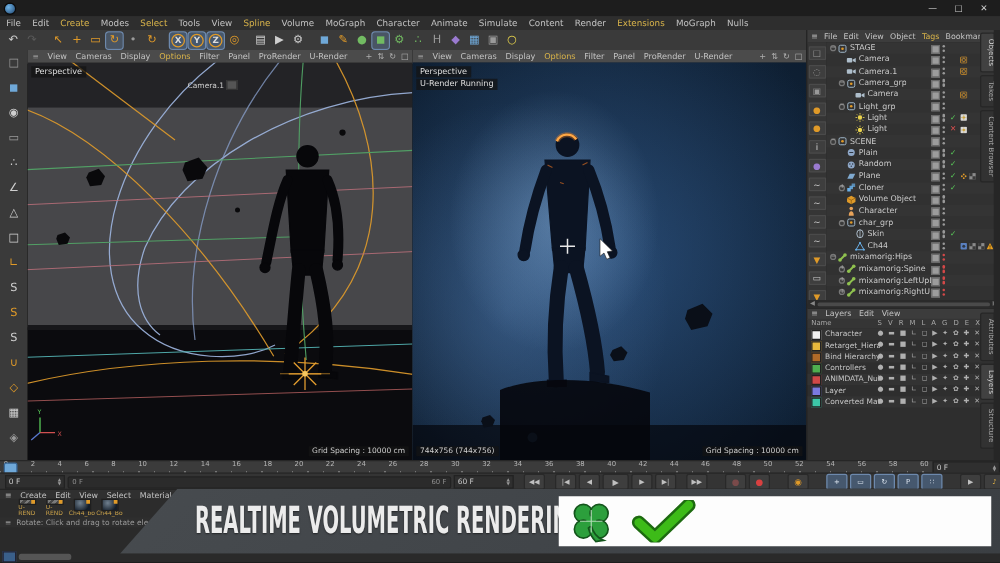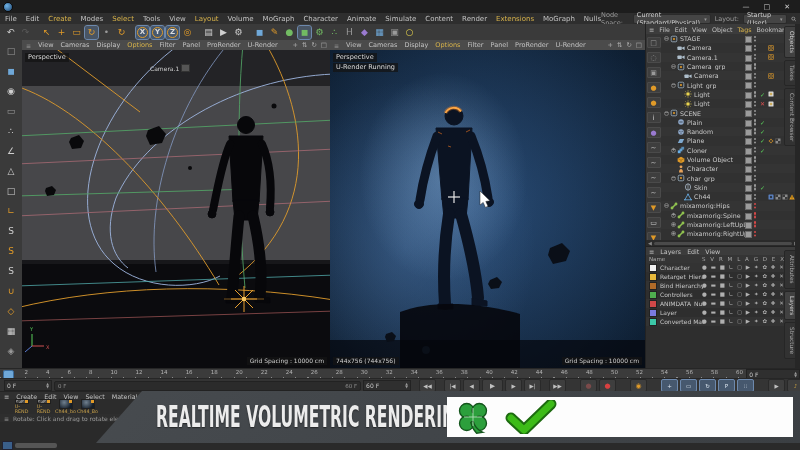--- a/index.html
+++ b/index.html
@@ -253,47 +253,32 @@
   <div id="menubar" class="abs">
     <span class="menus">
 
     <span class="m-item">File</span>
         <span class="m-item">Edit</span>
         <span class="m-item accent">Create</span>
         <span class="m-item">Modes</span>
         <span class="m-item accent">Select</span>
         <span class="m-item">Tools</span>
         <span class="m-item">View</span>
-        <span class="m-item accent">Layout</span>
+        <span class="m-item accent">Spline</span>
         <span class="m-item">Volume</span>
         <span class="m-item">MoGraph</span>
         <span class="m-item">Character</span>
         <span class="m-item">Animate</span>
         <span class="m-item">Simulate</span>
         <span class="m-item">Content</span>
         <span class="m-item">Render</span>
         <span class="m-item accent">Extensions</span>
         <span class="m-item">MoGraph</span>
         <span class="m-item">Nulls</span>
       </span>
-    <span class="rightside">
-      <span class="dd-label">Node Space:</span>
-      <span class="dd">
-        <span>Current (Standard/Physical)</span>
-        <span class="arr">▾</span>
-      </span>
-      <span class="dd-label">Layout:</span>
-      <span class="dd">
-        <span>Startup (User)</span>
-        <span class="arr">▾</span>
-      </span>
-      <svg width="8" height="8" viewBox="0 0 10 10">
-          <use href="#i-mag"></use>
-        </svg>
-    </span>
   </div>
 
   <div id="toolbar" class="abs">
 
   <span class="tb c-light">
         <i style="font-style:normal">↶</i>
       </span>
       <span class="tb c-dark">
         <i style="font-style:normal">↷</i>
       </span>

